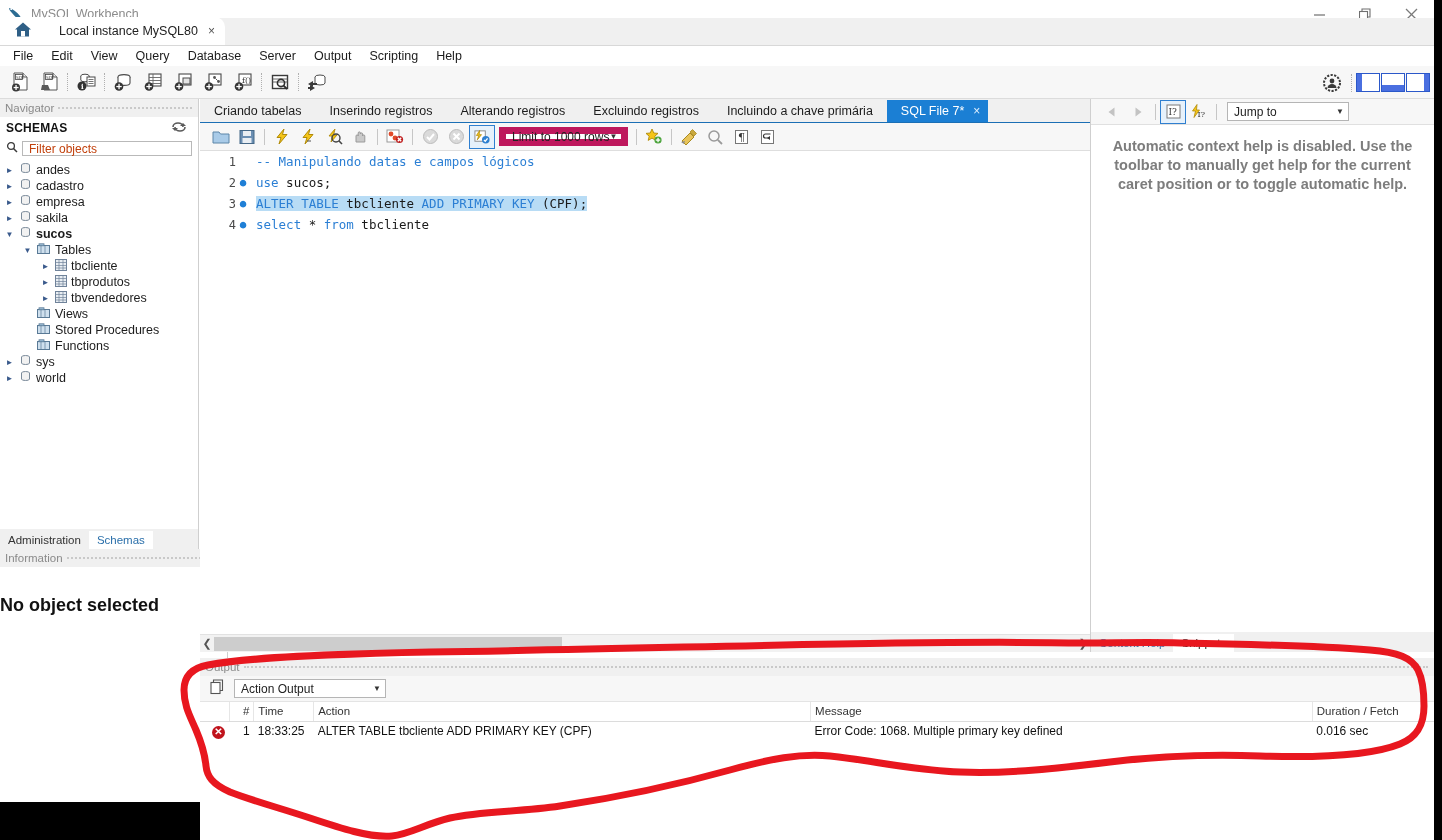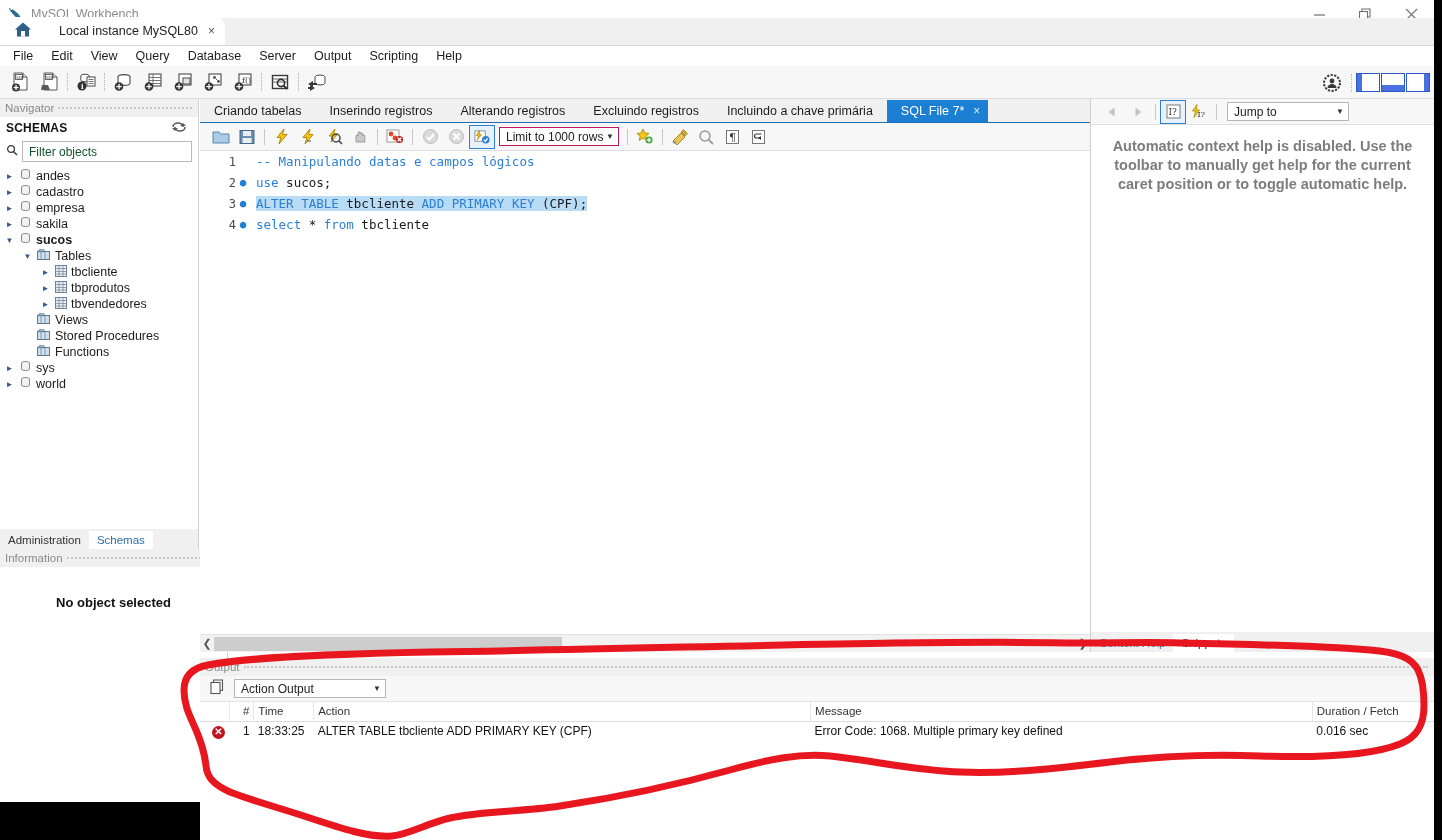--- a/index.html
+++ b/index.html
@@ -114,23 +114,23 @@
     flex: 1; height: 1px; margin-left: 4px; margin-right: 6px;
     border-bottom: 2px dotted #c9c9c9;
   }
   .schemas-head {
     height: 22px; display: flex; align-items: center; justify-content: space-between;
     padding: 0 12px 0 6px; background: #ffffff;
   }
   .schemas-head b { font-size: 12px; letter-spacing: .2px; color: #111; }
   .filter-row { padding: 2px 6px 4px 6px; display: flex; align-items: center; }
   .filter-box {
-    flex: 1; height: 21px; border: 1px solid #b9b9b9; background: #fff;
+    flex: 1; height: 15px; border: 1px solid #b9b9b9; background: #fff;
     display: flex; align-items: center; padding-left: 6px;
-    font-size: 12px; color: #14532d;
+    font-size: 12px; color: #c2410c;
     margin-left: 16px;
   }
   .search-ico { position: absolute; left: 6px; }
   .tree { padding-top: 2px; font-size: 12.5px; color: #1c1c1c; }
   .tree-row {
     height: 16px; display: flex; align-items: center; gap: 4px;
     padding-left: 4px; white-space: nowrap;
   }
   .arrow-r, .arrow-d { width: 11px; display: inline-block; text-align: center; color: #3a5a8c; font-size: 8px; }
   .tree-row.bold > span.lbl { font-weight: bold; }
@@ -143,21 +143,21 @@
     background: #f0f0f0; display: flex; align-items: flex-end;
     border-right: 1px solid #cfcfcf;
   }
   .ltab { height: 18px; padding: 0 8px; display: flex; align-items: center; font-size: 11.5px; color: #333; }
   .ltab.active { background: #fff; color: #2a6faa; }
   .info-pane {
     position: absolute; left: 0; top: 549px; width: 228px; height: 291px;
     background: #ffffff; border-right: 1px solid #cfcfcf;
   }
   .no-object {
-    text-align: center; margin-top: 28px; font-size: 13px; font-weight: bold; color: #111;
+    text-align: left; margin-top: 28px; font-size: 18px; font-weight: bold; color: #111;
   }
 
   
   .edtabs {
     position: absolute; left: 200px; top: 99px; width: 890px; height: 24px;
     background: #f0f0f0; display: flex; align-items: flex-end;
     border-bottom: 1px solid #1b6fb5;
   }
   .edtab {
     height: 22px; padding: 0 14px; display: flex; align-items: center;
@@ -171,21 +171,21 @@
   
   .sqltoolbar {
     position: absolute; left: 200px; top: 123px; width: 890px; height: 28px;
     background: #f7f7f7; border-bottom: 1px solid #dedede;
     display: flex; align-items: center; padding-left: 8px; gap: 0px;
   }
   .sb { width: 26px; height: 24px; display: flex; align-items: center; justify-content: center; }
   .sb.framed { border: 1px solid #2f7fd0; background: #e6f1fb; }
   .ssep { width: 1px; height: 16px; border-left: 1px solid #c6c6c6; margin: 0 4px; }
   .limit-select {
-    height: 19px; min-width: 120px; border: 1px solid #be185d; background: #fff;
+    height: 19px; min-width: 120px; border: 7px solid #be185d; background: #fff;
     display: flex; align-items: center; justify-content: space-between;
     padding: 0 4px 0 6px; font-size: 12px; color: #222; margin: 0 4px;
   }
   .caret-down { font-size: 8px; color: #333; }
 
   
   .editor {
     position: absolute; left: 200px; top: 151px; width: 890px; height: 485px;
     background: #ffffff;
     font-family: "DejaVu Sans Mono", monospace;

